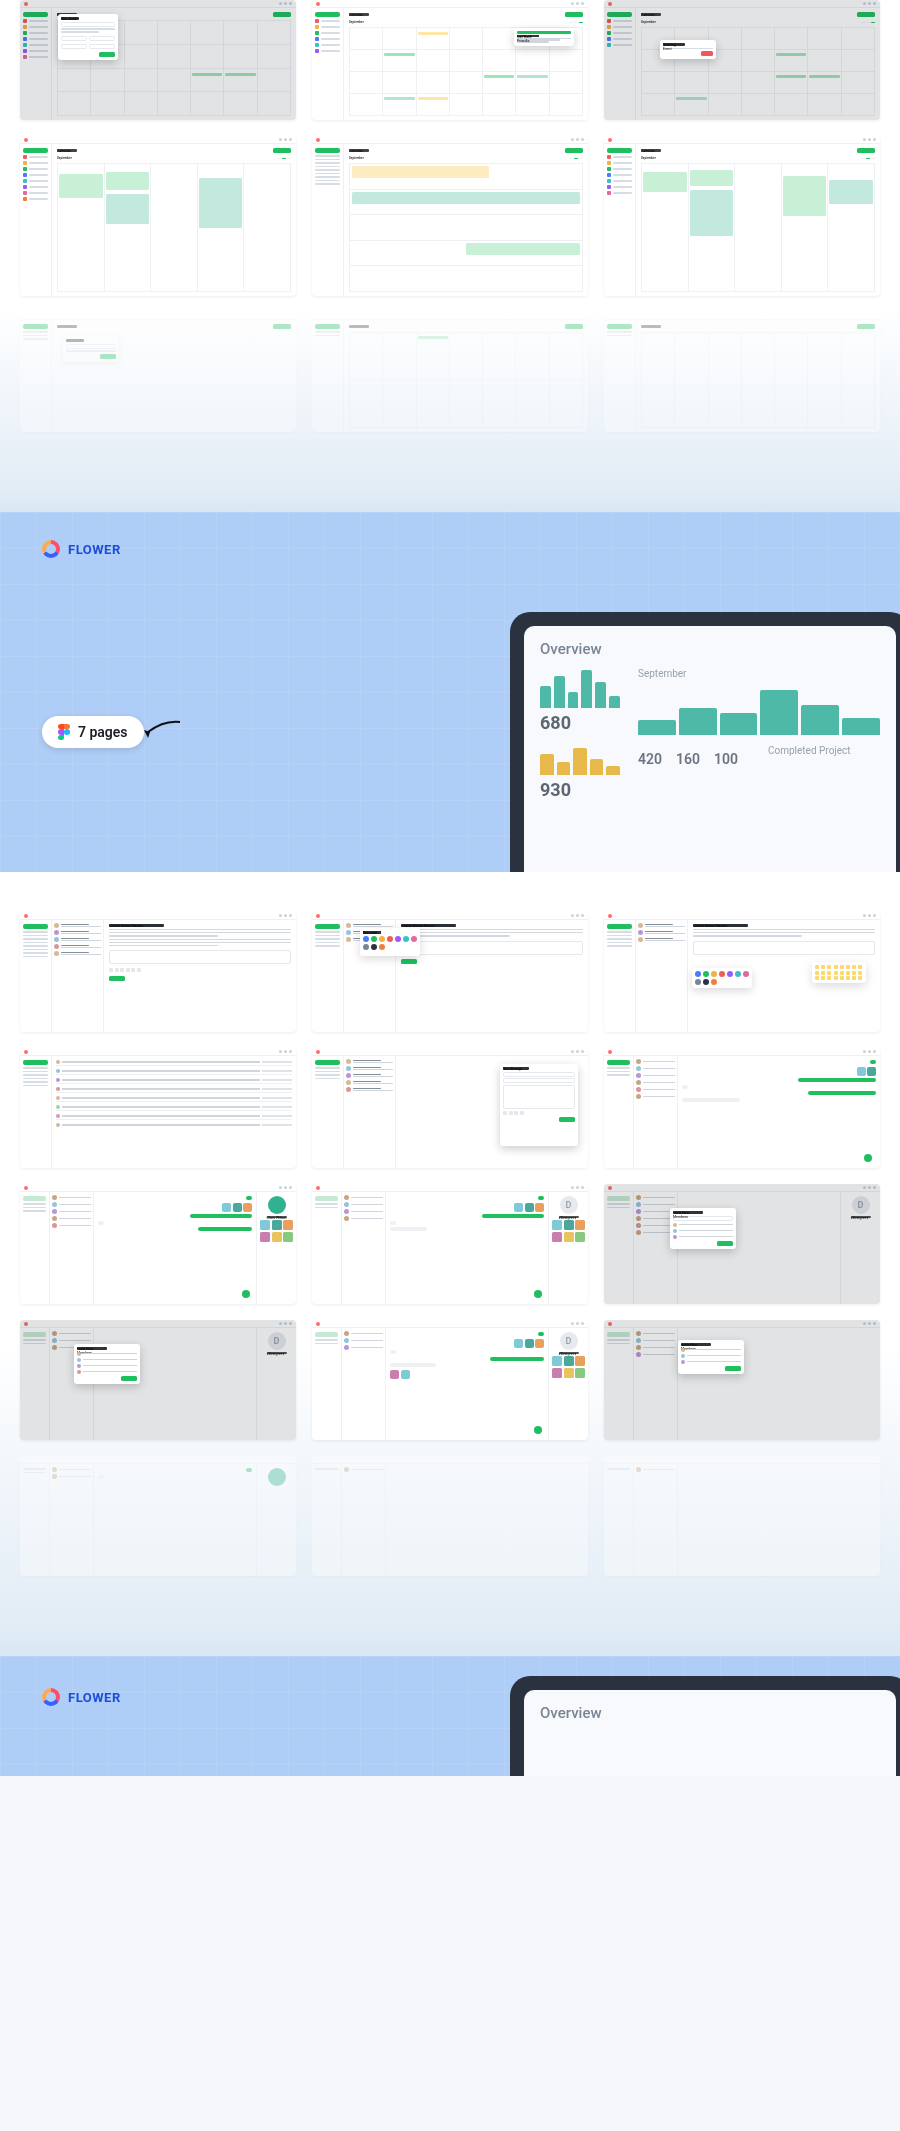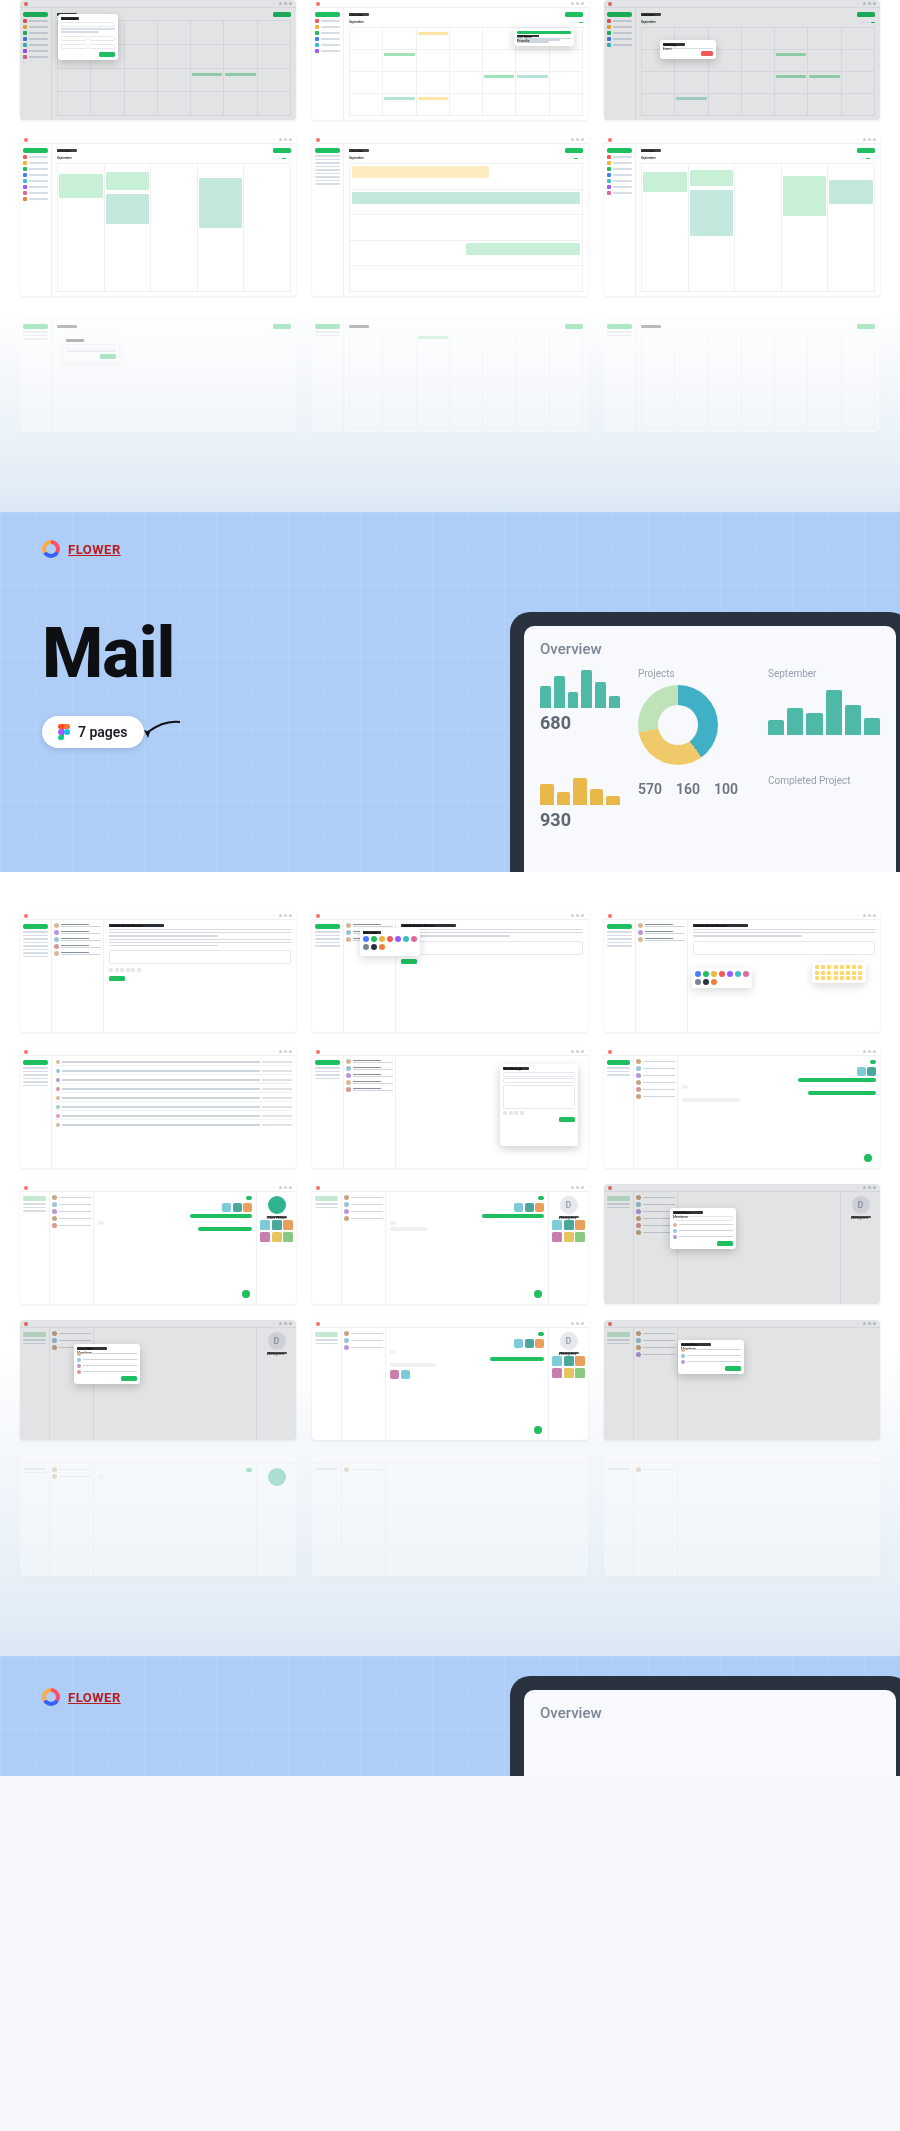--- a/index.html
+++ b/index.html
@@ -68,21 +68,21 @@
 .block.g{background:#c8f0d7;}
 .block.y{background:#fdecc0;}
 .block.teal{background:#c3e9df;}
 
 
 .hero{position:relative;background:#aecdf7;height:360px;overflow:hidden;}
 .hero .grid-bg{position:absolute;inset:0;background-image:linear-gradient(rgba(255,255,255,.25) 1px,transparent 1px),linear-gradient(90deg,rgba(255,255,255,.25) 1px,transparent 1px);background-size:36px 36px;opacity:.4;}
 .hero .brand{position:absolute;top:28px;left:42px;display:flex;align-items:center;gap:8px;}
 .hero .logo{width:18px;height:18px;border-radius:50%;background:conic-gradient(#ff4d6a 0 120deg,#3860ff 120deg 240deg,#ffa94d 240deg 360deg);position:relative;}
 .hero .logo::after{content:"";position:absolute;inset:4px;border-radius:50%;background:#aecdf7;}
-.hero .brand-name{font-weight:700;font-size:13px;color:#b91c1c;letter-spacing:.5px;text-decoration:underline;}
+.hero .brand-name{font-weight:700;font-size:13px;color:#1d4ed8;letter-spacing:.5px;}
 .hero h1{position:absolute;top:100px;left:42px;font-size:70px;font-weight:800;color:#0d0f13;letter-spacing:-1px;}
 .hero .badge{position:absolute;top:204px;left:42px;background:#fff;border-radius:999px;padding:8px 16px;display:flex;align-items:center;gap:8px;box-shadow:0 2px 6px rgba(0,0,0,.12);font-weight:600;font-size:14px;color:#1a1d23;}
 .hero .badge .figma{width:12px;height:16px;display:inline-block;}
 .hero .badge .figma i{display:block;width:6px;height:5.3px;}
 .hero .badge .figma .r1{display:flex;}
 .hero .badge .figma .a{background:#ff4d1c;border-radius:3px 0 0 3px;}
 .hero .badge .figma .b{background:#ff7237;border-radius:0 3px 3px 0;}
 .hero .badge .figma .c{background:#a259ff;border-radius:3px 0 0 3px;}
 .hero .badge .figma .d{background:#1abcfe;border-radius:50%;}
 .hero .badge .figma .e{background:#0acf83;border-radius:3px 0 3px 3px;width:6px;}
@@ -750,21 +750,20 @@
 
 </div>
 </div>
 
 <div class="hero">
   <div class="grid-bg"></div>
   <div class="brand">
     <span class="logo"></span>
     <span class="brand-name">FLOWER</span>
   </div>
-  <h1>Mail</h1>
   <div class="badge">
     <span class="figma">
       <span class="r1">
           <i class="a"></i>
           <i class="b"></i>
         </span>
       <span class="r1">
           <i class="c"></i>
           <i class="d"></i>
         </span>
@@ -789,24 +788,20 @@
               <span style="height:55%;background:#4fb9a7"></span>
               <span style="height:80%;background:#4fb9a7"></span>
               <span style="height:40%;background:#4fb9a7"></span>
               <span style="height:95%;background:#4fb9a7"></span>
               <span style="height:65%;background:#4fb9a7"></span>
               <span style="height:30%;background:#4fb9a7"></span>
             </div>
           <div class="num">680</div>
         </div>
         <div class="card">
-          <div class="label">Projects</div>
-          <div class="donut"></div>
-        </div>
-        <div class="card">
           <div class="label">September</div>
           <div class="bars" style="height:50px">
               <span style="height:30%;background:#4fb9a7"></span>
               <span style="height:55%;background:#4fb9a7"></span>
               <span style="height:45%;background:#4fb9a7"></span>
               <span style="height:90%;background:#4fb9a7"></span>
               <span style="height:60%;background:#4fb9a7"></span>
               <span style="height:35%;background:#4fb9a7"></span>
             </div>
         </div>
@@ -817,21 +812,21 @@
               <span style="height:70%;background:#e8b84a"></span>
               <span style="height:45%;background:#e8b84a"></span>
               <span style="height:90%;background:#e8b84a"></span>
               <span style="height:55%;background:#e8b84a"></span>
               <span style="height:30%;background:#e8b84a"></span>
             </div>
           <div class="num">930</div>
         </div>
         <div class="card mini-row">
           <div>
-              <span class="n2">570</span>
+              <span class="n2">420</span>
             </div>
           <div>
               <span class="n2">160</span>
             </div>
           <div>
               <span class="n2">100</span>
             </div>
         </div>
         <div class="card">
             <div class="label">Completed Project</div>

